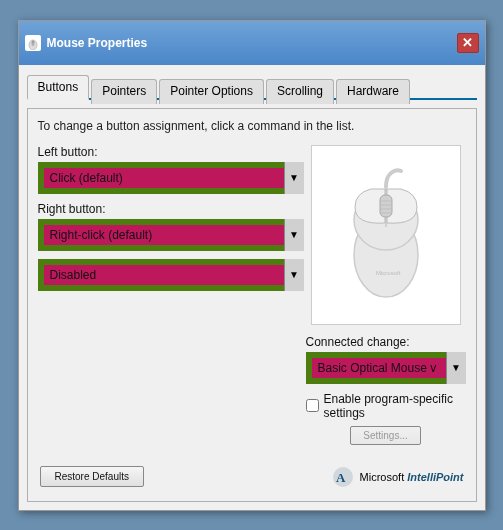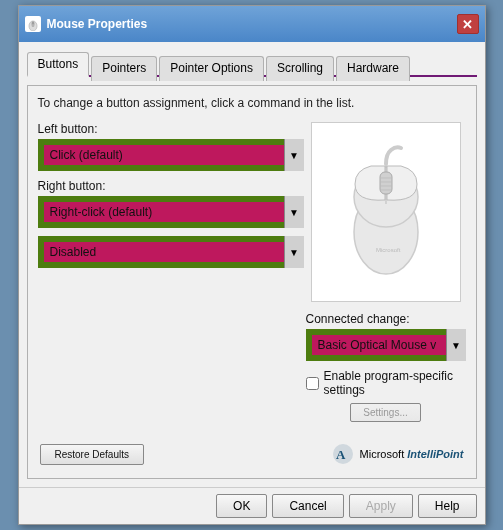--- a/index.html
+++ b/index.html
@@ -14,21 +14,21 @@
       font-size: 12px;
     }
     .window {
       width: 468px;
       background: #f0f0f0;
       border: 1px solid #999;
       box-shadow: 2px 2px 8px rgba(0,0,0,0.4);
     }
     .title-bar {
       background: linear-gradient(to bottom, #6fa3d8 0%, #4a86c8 100%);
-      height: 36px;
+      height: 44px;
       display: flex;
       align-items: center;
       padding: 0 6px;
       color: white;
       font-weight: bold;
       font-size: 12px;
       user-select: none;
     }
     .title-bar-icon {
       width: 16px;
@@ -56,21 +56,21 @@
       color: white;
       font-size: 13px;
       cursor: pointer;
       font-weight: bold;
     }
     .content {
       padding: 8px;
     }
     .tabs {
       display: flex;
-      border-bottom: 2px solid #701a75;
+      border-bottom: 2px solid #0369a1;
       margin-bottom: 8px;
     }
     .tab {
       padding: 4px 10px;
       border: 1px solid #b0b0b0;
       border-bottom: none;
       background: #e0e0e0;
       cursor: pointer;
       font-size: 12px;
       margin-right: 2px;
@@ -357,19 +357,13 @@
             <text x="5" y="17" font-size="13" font-weight="bold" fill="#1a5276" font-family="serif">A</text>
           </svg>
           <span>
             <span> Microsoft </span><span style="font-weight:bold; color:#1a5276;font-style:italic;">IntelliPoint</span>
           </span>
         </div>
       </div>
     </div>
   </div>
 
-  <div class="dialog-buttons">
-    <button class="dialog-btn">OK</button>
-    <button class="dialog-btn">Cancel</button>
-    <button class="dialog-btn" disabled="">Apply</button>
-    <button class="dialog-btn">Help</button>
-  </div>
 </div>
 
 </body></html>

